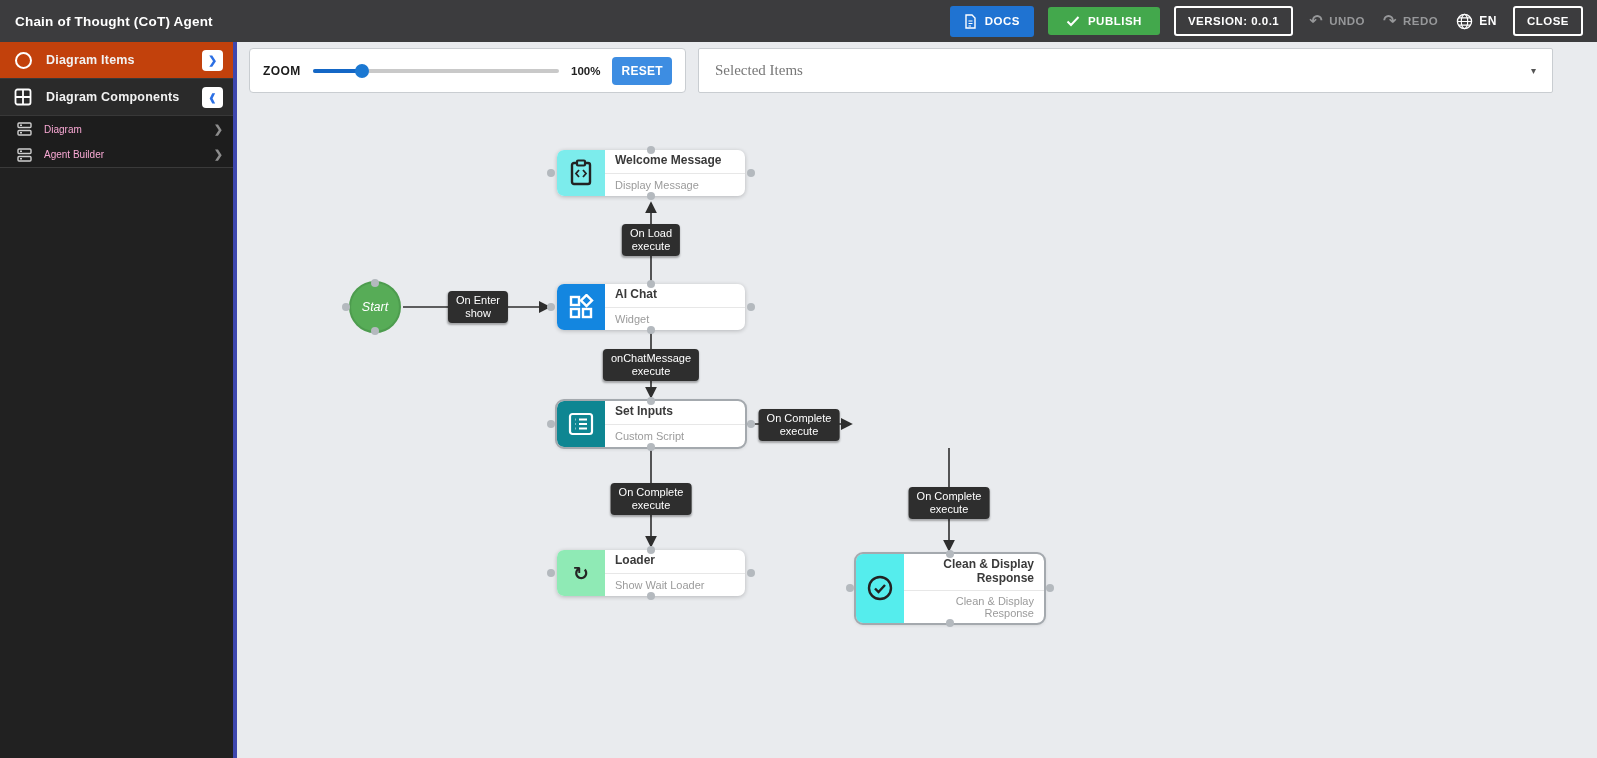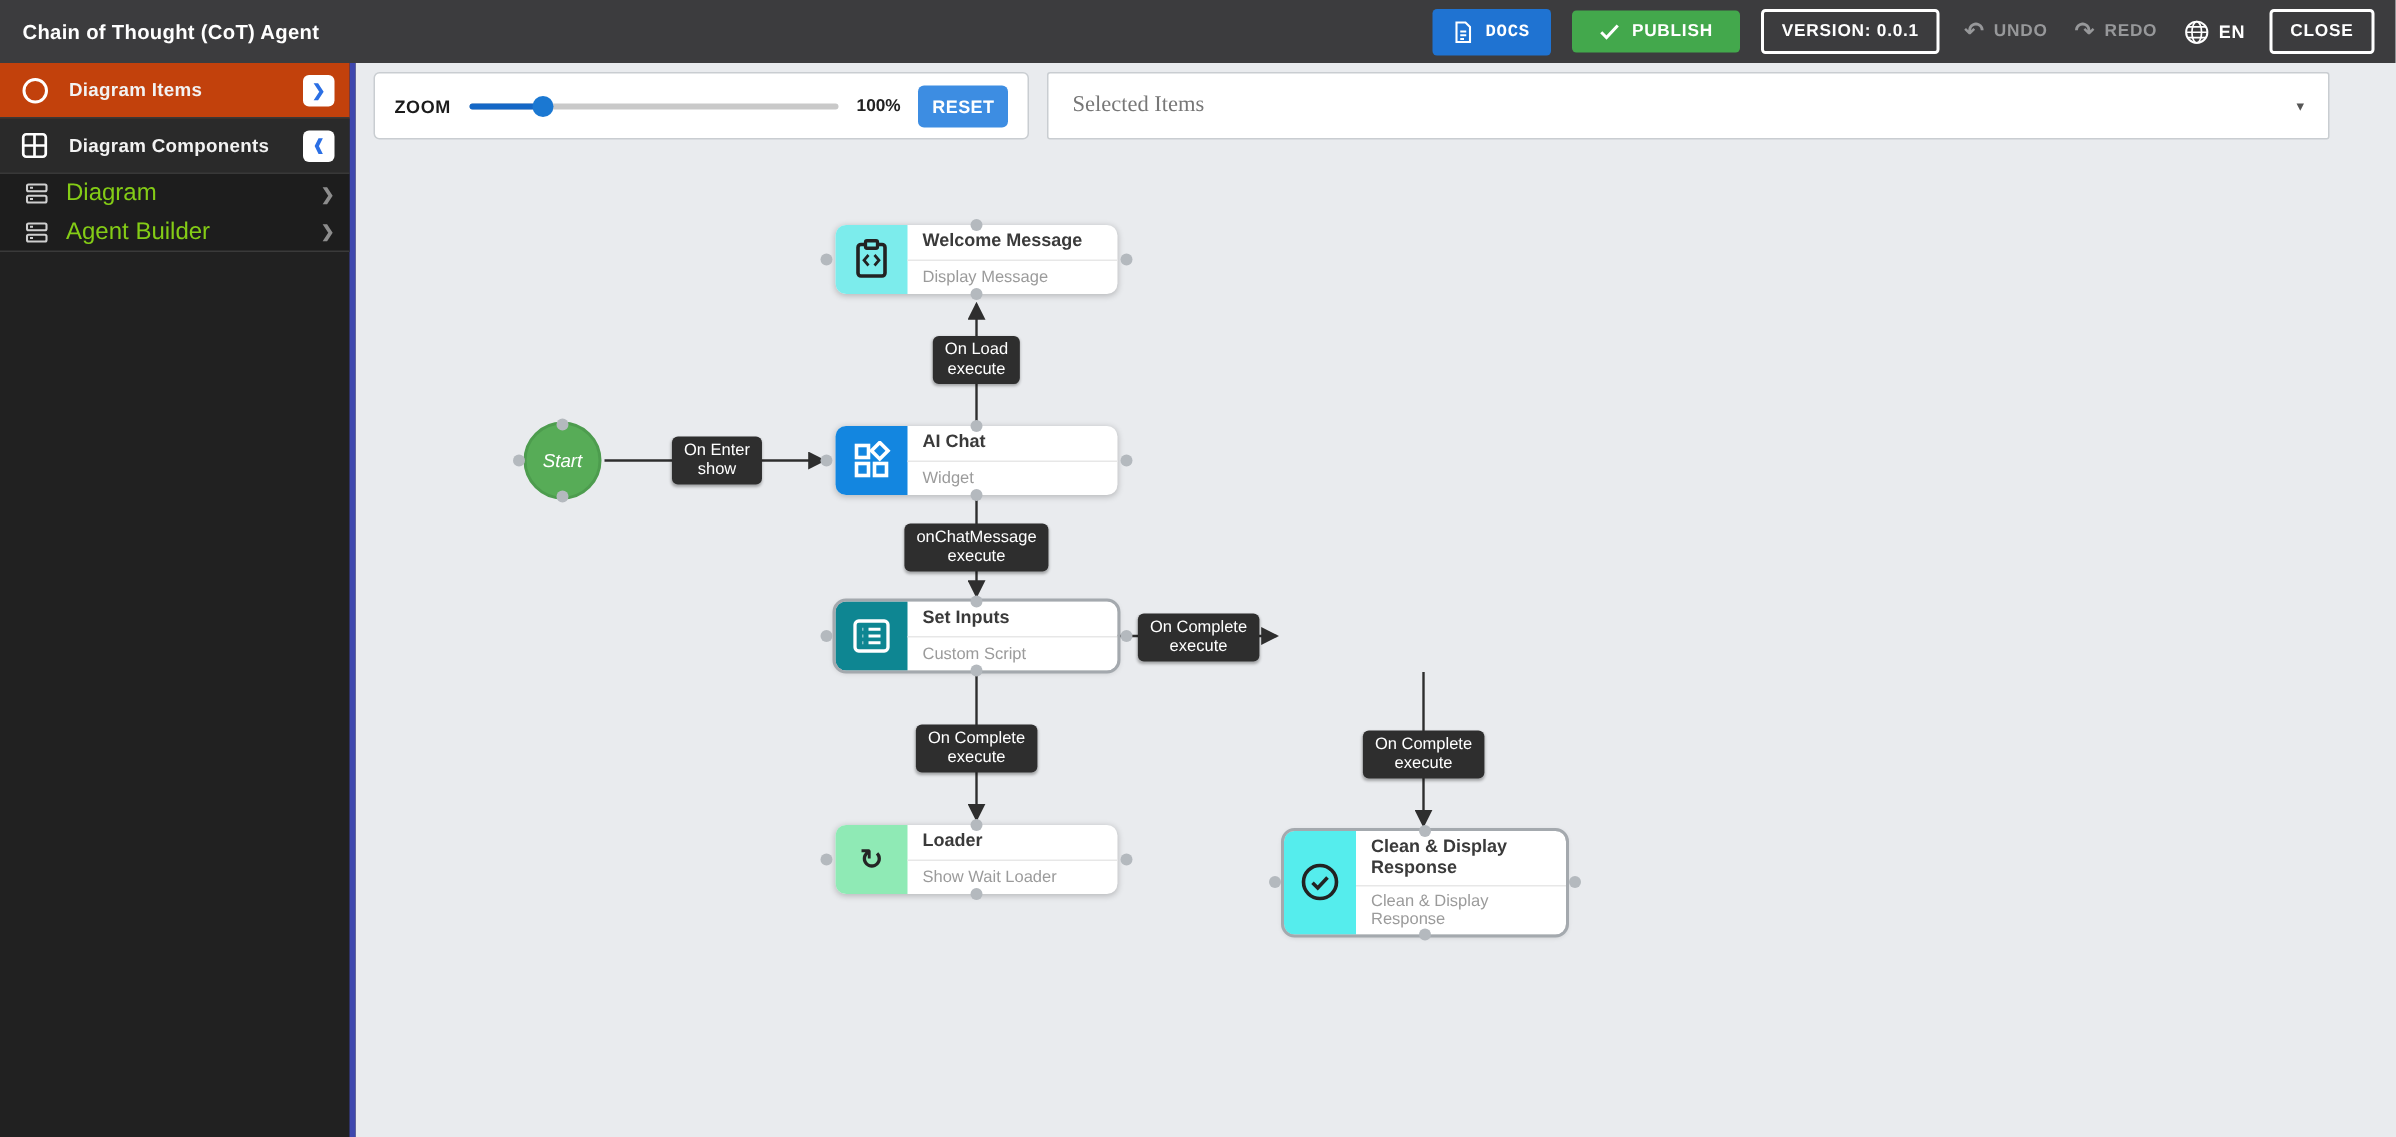--- a/index.html
+++ b/index.html
@@ -3,34 +3,34 @@
 <meta charset="utf-8">
 <style>
   * { margin:0; padding:0; box-sizing:border-box; }
   html,body { width:1597px; height:758px; font-family:"Liberation Sans", sans-serif; overflow:hidden; background:#e9ebee; }
 
   
   .header { position:absolute; left:0; top:0; width:1597px; height:42px; background:#3c3c3e; display:flex; align-items:center; z-index:30; }
   .header-title { color:#fff; font-weight:bold; font-size:13.5px; padding-left:15px; letter-spacing:.2px; }
   .header-right { margin-left:auto; display:flex; align-items:center; gap:14px; padding-right:14px; }
   .hbtn { display:flex; align-items:center; gap:8px; border:none; border-radius:3px; color:#fff; font-weight:bold; font-size:11.5px; letter-spacing:.5px; padding:8px 14px; cursor:pointer; font-family:inherit; }
-  .btn-docs { background:#1f73d2;font-family:Liberation Mono, monospace; }
+  .btn-docs { background:#1f73d2; }
   .btn-publish { background:#43a84c; padding:8px 18px; }
   .btn-outline { background:transparent; border:2px solid #fff; padding:7px 12px; }
   .btn-ghost { background:transparent; color:#97989a; padding:6px 2px; gap:6px; }
   .btn-lang { background:transparent; color:#fff; padding:6px 2px; gap:6px; font-size:12px; }
   .hicon { display:inline-flex; align-items:center; }
 
   
   .sidebar { position:absolute; left:0; top:42px; width:237px; height:716px; background:#212121; border-right:4px solid #3e47ae; z-index:20; }
   .side-row { display:flex; align-items:center; padding:0 10px 0 13px; cursor:pointer; }
   .side-row-main { height:37px; background:#c2410c; border-bottom:1px solid #383838; }
   .side-row-main .side-label { color:#f2f2f2; font-size:12.5px; font-weight:bold; letter-spacing:.2px; }
   .side-row-sub { height:26px; background:#1d1d1d; padding-left:16px; }
-  .side-row-sub .side-label { color:#84cc16; font-size:16px; }
+  .side-row-sub .side-label { color:#f9a8d4; font-size:10px; }
   .side-sep { border-bottom:1px solid #3a3a3a; }
   .side-icon { width:20px; display:inline-flex; justify-content:center; margin-right:13px; flex-shrink:0; }
   .side-icon-sub { width:16px; margin-right:12px; }
   .side-expander { margin-left:auto; width:21px; height:21px; background:#fff; border-radius:4px; display:flex; align-items:center; justify-content:center; color:#2b6fe4; font-size:11px; font-weight:bold; }
   .side-chev { margin-left:auto; color:#8d8d8d; font-size:11px; font-weight:bold; }
 
   
   .canvas { position:absolute; left:241px; top:42px; width:1356px; height:716px; background:#e9ebee; }
   .zoom-card { position:absolute; left:8px; top:6px; width:437px; height:45px; background:#fff; border:1px solid #c9cdd1; border-radius:4px; display:flex; align-items:center; padding:0 13px; gap:12px; z-index:10; }
   .zoom-label { font-size:12px; font-weight:bold; color:#1b1b1b; letter-spacing:.4px; }
@@ -41,21 +41,21 @@
   .zoom-value { font-size:11.5px; font-weight:bold; color:#222;text-align:right; }
   .reset-btn { background:#3d8de2; color:#fff; border:none; border-radius:4px; font-weight:bold; font-size:12px; padding:7px 9px; letter-spacing:.3px; cursor:pointer; font-family:inherit; }
   .select-box { position:absolute; left:457px; top:6px; width:855px; height:45px; background:#fff; border:1px solid #c9cdd1; border-radius:2px; display:flex; align-items:center; padding:0 16px; z-index:10; cursor:pointer; }
   .select-placeholder { font-family:Liberation Serif, serif; font-size:15px; color:#777; }
   .select-caret { margin-left:auto; color:#555; font-size:10px; }
 
   
   .diagram { position:absolute; inset:0; }
   .edges-svg { position:absolute; inset:0; pointer-events:none; }
   .flow-node { position:absolute; width:188px; min-height:46px; background:#fff; border-radius:7px; display:flex; box-shadow:0 1px 4px rgba(0,0,0,.22); cursor:grab; }
-  .flow-node.selected { outline:2px solid #a4a9ae; }
+  .flow-node.selected { outline:2px solid #a4a9ae;text-align:right; }
   .node-iconblock { width:48px; flex-shrink:0; border-radius:7px 0 0 7px; display:flex; align-items:center; justify-content:center; }
   .ib-welcome { background:#7cecec; }
   .ib-aichat { background:#1386e0; }
   .ib-setinputs { background:#0e8692; }
   .ib-callcot { background:#f6a233; }
   .ib-loader { background:#8feab5; }
   .ib-clean { background:#55eded; }
   .node-body { flex:1; display:flex; flex-direction:column; min-width:0; }
   .node-title { flex:1; display:flex; align-items:center; padding:4px 10px; font-size:12px; font-weight:bold; color:#3a3a3a; border-bottom:1px solid #e7e7e7; line-height:1.15; }
   .node-sub { flex:1; display:flex; align-items:center; padding:4px 10px; font-size:11px; color:#9b9b9b; line-height:1.1; }

